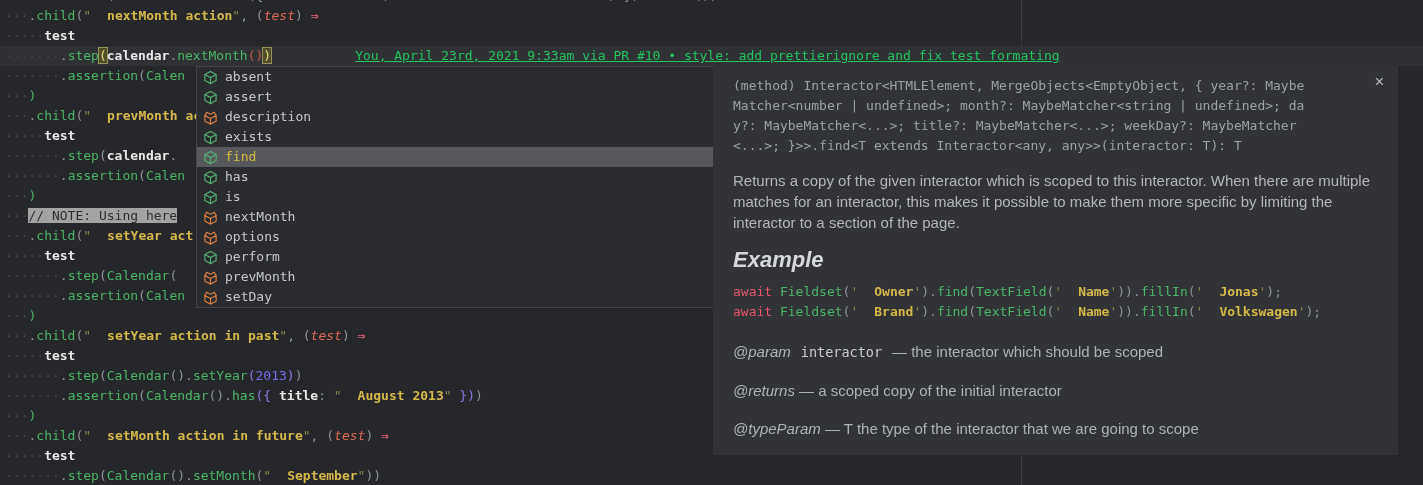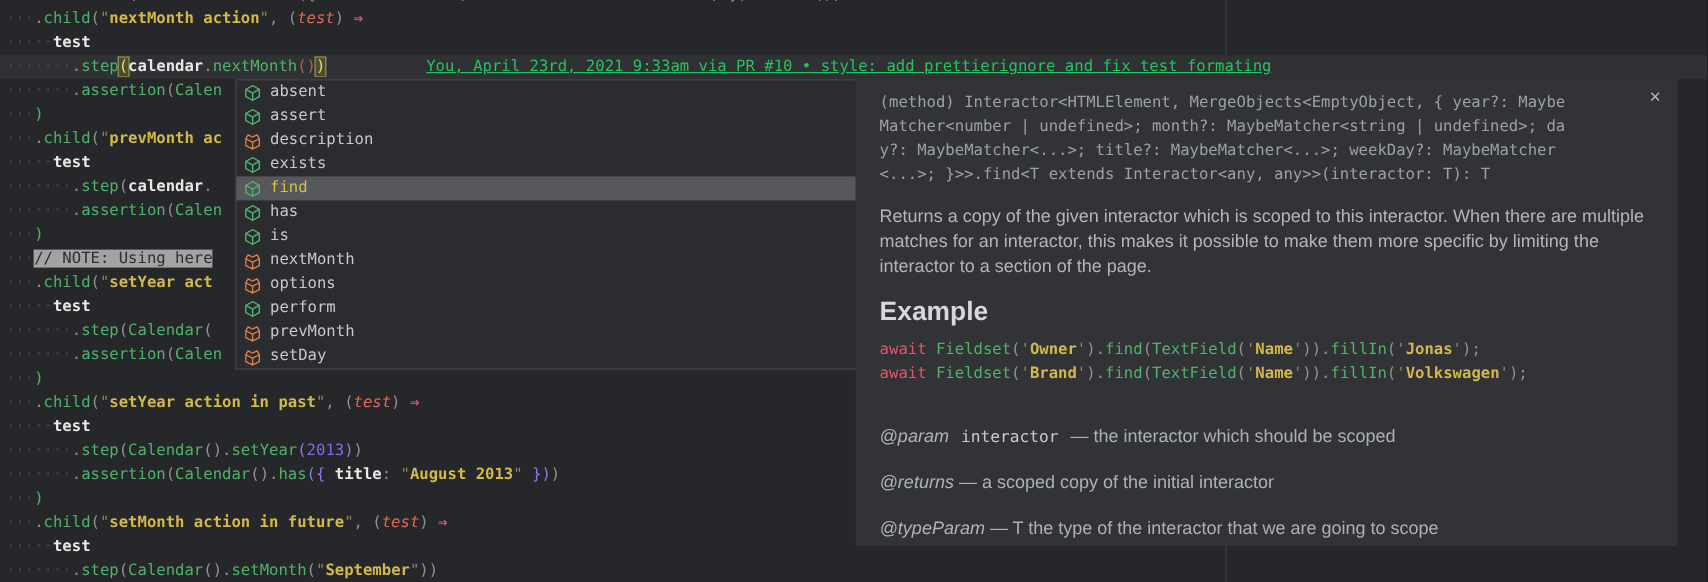--- a/index.html
+++ b/index.html
@@ -8,21 +8,21 @@
   
   #ruler{position:absolute;left:1021px;top:0;width:1px;height:485px;background:#3b3c3f;z-index:1;}
   #current-line{position:absolute;left:0;top:46px;width:1423px;height:20px;background:#303135;z-index:1;}
   #code-layer{position:absolute;left:0;top:0;width:1423px;height:485px;z-index:2;}
   .code-line{position:absolute;left:5px;white-space:pre;height:20px;}
   
   .tk-ws{color:#45474c;}
   .tk-g{color:#4cb567;}
   .tk-w{color:#e8e8e6;font-weight:bold;}
   .tk-gr{color:#8f9296;}
-  .tk-y{color:#d4b94a;font-weight:bold;}
+  .tk-y{color:#d4b94a;font-weight:bold;margin-left:16px;}
   .tk-q{color:#8f8a4f;}
   .tk-r{color:#e5566a;}
   .tk-o{color:#dd6a56;font-style:italic;}
   .tk-arr{color:#ec5f7a;font-weight:bold;}
   .tk-p{color:#7c6bea;}
   .tk-p2{color:#8d7ae8;}
   .tk-cm{background:#a3a3a3;color:#2c2e31;}
   .tk-bx{color:#e3dc7a;background:#4f4d2a;box-shadow:0 0 0 1px #97925a;}
   .tk-rb{color:#c05a4a;}
   .tk-bl{color:#22c55e;margin-left:84px;font-weight:normal;text-decoration:underline;}
@@ -38,24 +38,24 @@
   .sg-label{white-space:pre;}
   
   #docs{position:absolute;left:713px;top:66px;width:685px;height:389px;background:#313337;
         box-sizing:border-box;padding:10px 20px;z-index:11;}
   #docs-signature{width:572px;color:#9da0a5;word-break:break-all;white-space:pre-wrap;}
   #docs-close{position:absolute;top:8px;right:14px;color:#bcbec1;font-family:"Liberation Sans",sans-serif;
               font-size:16px;line-height:16px;cursor:pointer;}
   #docs-desc{font-family:"Liberation Sans",sans-serif;font-size:15px;line-height:21px;color:#b3b5b8;
              width:658px;margin-top:14px;}
   #docs-example-heading{font-family:"Liberation Sans",sans-serif;font-size:22px;font-weight:bold;
-             color:#d6d8da;margin-top:17px;}
+             color:#d6d8da;margin-top:17px;font-style:italic;}
   #example-code{margin-top:12px;}
   .ex-line{white-space:pre;height:20px;}
-  #docs-tags{margin-top:31px;font-family:"Liberation Sans",sans-serif;font-size:15px;color:#aeb1b4;}
+  #docs-tags{margin-top:19px;font-family:"Liberation Sans",sans-serif;font-size:15px;color:#aeb1b4;}
   .tag-row{margin-bottom:17px;line-height:21px;}
   .tag-name{font-style:italic;color:#b0b3b6;}
   .tag-code{font-family:"DejaVu Sans Mono",monospace;font-size:13.5px;color:#c9cbce;margin:0 10px 0 10px;}
   .tag-text{color:#aeb1b4;}
 </style>
 </head>
 <body>
 
 <div id="screen">
   <div id="ruler"></div>

